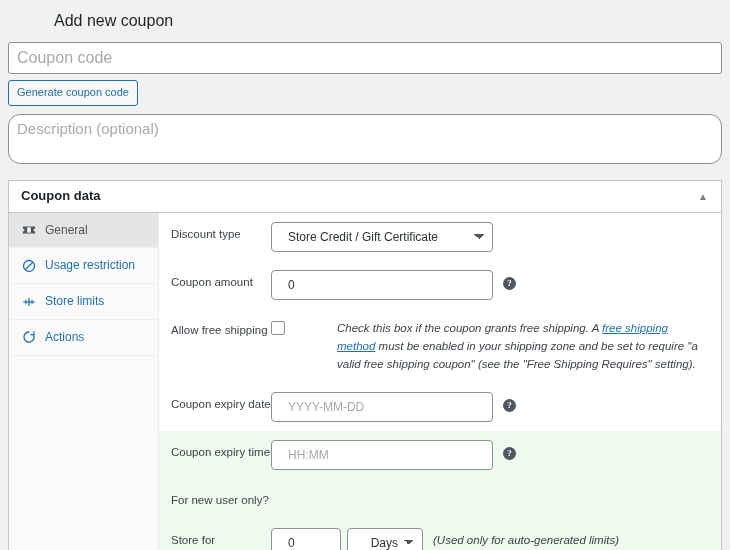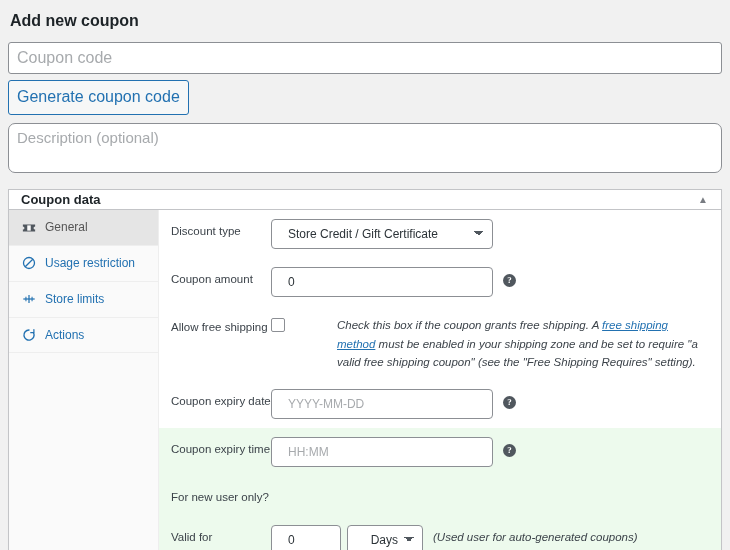--- a/index.html
+++ b/index.html
@@ -8,24 +8,25 @@
     width: 730px; height: 550px;
     background: #f1f1f1;
     font-family: "Liberation Sans", sans-serif;
     color: #3c434a;
     overflow: hidden;
   }
   .wrap { padding: 8px 8px 0 8px; }
 
   .page-title {
     font-size: 16px;
-    font-weight: 700;
+    font-weight: 400;
     color: #1d2327;
     padding: 3px 2px 10px 2px;
     line-height: 1.3;
+    margin-left: 44px;
   }
 
   .coupon-code-input {
     display: block;
     width: 714px;
     height: 32px;
     padding: 3px 8px;
     font-size: 16px;
     font-family: "Liberation Sans", sans-serif;
     color: #404040;
@@ -33,57 +34,57 @@
     border: 1px solid #8c8f94;
     border-radius: 3px;
     outline: none;
   }
   .coupon-code-input::placeholder { color: #a7aaad; opacity: 1; }
 
   .gen-btn-row { padding: 6px 0 8px 0; }
   .gen-btn {
     display: inline-block;
     font-family: "Liberation Sans", sans-serif;
-    font-size: 16px;
+    font-size: 11px;
     line-height: 1.9;
     color: #2271b1;
     background: #f6f7f7;
     border: 1px solid #2271b1;
     border-radius: 3px;
     padding: 1px 8px 2px 8px;
     cursor: pointer;
   }
 
   .desc-box {
     display: block;
     width: 714px;
     height: 50px;
     padding: 5px 8px;
     font-size: 15px;
     font-family: "Liberation Sans", sans-serif;
     color: #2c3338;
     background: #fff;
     border: 1px solid #8c8f94;
-    border-radius: 7px;
+    border-radius: 12px;
     resize: none;
     outline: none;
     overflow: hidden;
   }
   .desc-box::placeholder { color: #a7aaad; opacity: 1; }
 
   .postbox {
     margin-top: 16px;
     width: 714px;
     background: #fff;
     border: 1px solid #c3c4c7;
     box-shadow: 0 1px 1px rgba(0,0,0,.04);
   }
   .postbox-header {
     position: relative;
-    height: 20px;
+    height: 32px;
     border-bottom: 1px solid #c3c4c7;
     display: flex;
     align-items: center;
     padding: 0 12px;
   }
   .postbox-header h2 {
     margin: 0;
     font-size: 13px;
     font-weight: 600;
     color: #1d2327;
@@ -376,27 +377,27 @@
             <input class="txt w-wide" type="text" placeholder="HH:MM" style="">
             <span class="help-tip">?</span>
           </div>
         </div>
 
         <div class="form-field green">
           <div class="fld-label">For new user only?</div>
         </div>
 
         <div class="form-field green">
-          <div class="fld-label">Valid for</div>
+          <div class="fld-label">Store for</div>
           <div class="fld-control">
             <input class="txt w-small gap-r" type="text" value="0" style="">
             <select class="sel narrow">
               <option>Days</option>
             </select>
-            <span class="inline-note">(Used user for auto-generated coupons)</span>
+            <span class="inline-note">(Used only for auto-generated limits)</span>
           </div>
         </div>
 
         <div class="form-field green">
           
           
         </div>
 
       </div>
     </div>

